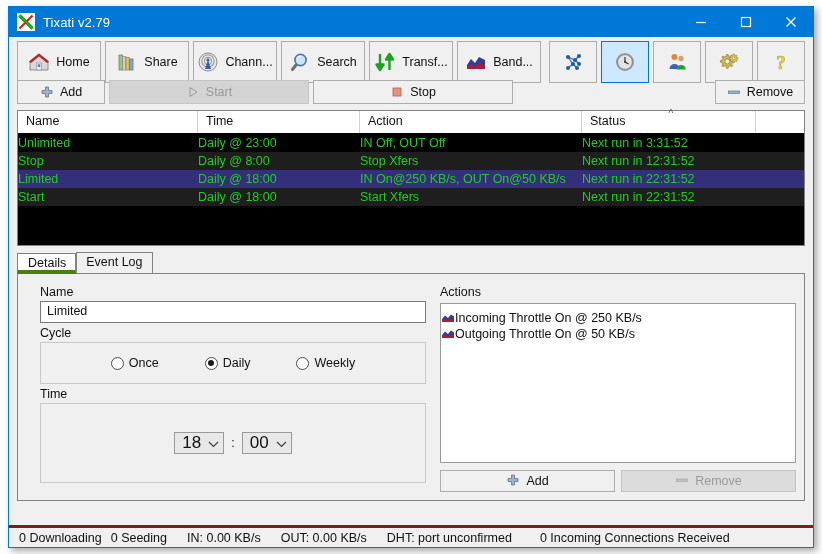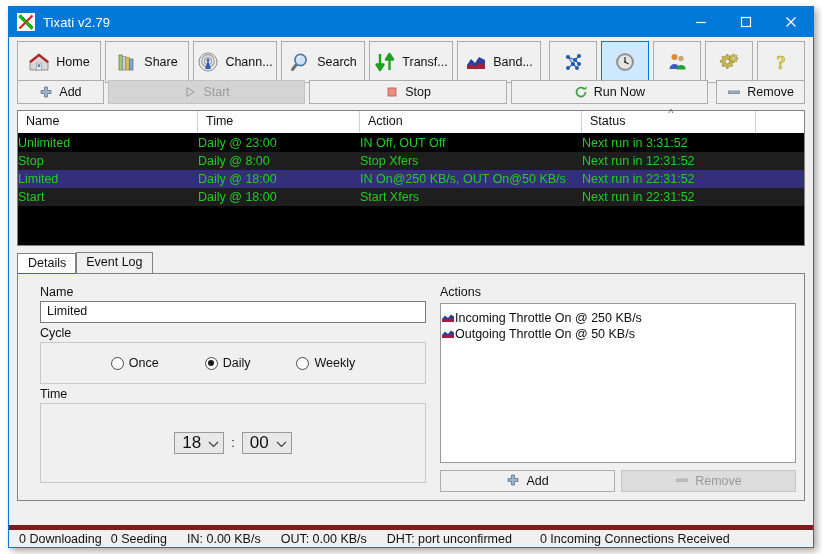--- a/index.html
+++ b/index.html
@@ -59,21 +59,21 @@
   .c0{width:180px;}
   .c1{width:162px;}
   .c2{width:222px;}
   .c3{width:174px;}
   .c4{flex:1;}
 
   
   .tabbar{margin:6px 8px 0 8px;height:21px;display:flex;align-items:flex-end;position:relative;z-index:2;}
   .tab{height:21px;border:1px solid #828282;border-bottom:none;background:#f0f0f0;font-size:12.5px;
        color:#101010;padding:2px 9px 0 9px;box-sizing:border-box;}
-  .tab.active{background:#ffffff;border-bottom:1px solid #4d7c0f;margin-bottom:-1px;position:relative;z-index:3;padding-left:10px;}
+  .tab.active{background:#ffffff;border-bottom:4px solid #4d7c0f;margin-bottom:-1px;position:relative;z-index:3;padding-left:10px;}
 
   
   .panel{margin:0 8px 0 8px;border:1px solid #828282;background:#f0f0f0;height:228px;box-sizing:border-box;
          display:flex;padding:8px 8px 8px 8px;gap:14px;position:relative;}
   .left-col{width:400px;display:flex;flex-direction:column;}
   .right-col{flex:1;display:flex;flex-direction:column;}
 
   .fieldlabel{font-size:12.5px;color:#101010;margin:3px 0 2px 14px;}
   .fieldlabel.nolm{margin-left:0;}
   .textinput{margin:0 0 0 14px;height:22px;border:1px solid #7a7a7a;background:#ffffff;font-size:12.5px;
@@ -94,21 +94,21 @@
   .actlistbox{margin-top:2px;border:1px solid #9a9a9a;background:#ffffff;height:160px;box-sizing:border-box;padding:6px 0 0 0;}
   .actitem{display:flex;align-items:center;gap:0;font-size:12.5px;color:#101010;padding:1px 0 1px 0;}
   .actitem svg{display:block;flex:none;}
   .actbtnrow{margin-top:7px;display:flex;gap:6px;}
   .actbtn{flex:1;height:22px;border:1px solid #adadad;background:#f0f0f0;display:flex;align-items:center;
           justify-content:center;gap:6px;font-size:12.5px;color:#101010;box-sizing:border-box;}
   .actbtn.disabled{background:#dcdcdc;border:1px solid #c4c4c4;color:#9a9a9a;}
 
   
   .statusbar{position:absolute;left:0;bottom:0;height:22px;width:100%;display:flex;align-items:center;
-             border-top:5px solid #7f1d1d;background:#f0f0f0;box-sizing:border-box;}
+             border-top:3px solid #7f1d1d;background:#f0f0f0;box-sizing:border-box;}
   .st-item{font-size:12.5px;color:#101010;white-space:nowrap;}
   .st-0{margin-left:10px;}
   .st-1{margin-left:9px;}
   .st-2{margin-left:20px;}
   .st-3{margin-left:20px;}
   .st-4{margin-left:20px;}
   .st-5{margin-left:28px;}
 </style>
 </head>
 <body>
@@ -307,29 +307,20 @@
         <span>Start</span>
       </div>
       <div class="ar-btn ar-stop">
         <span class="ar-ic">
           <svg width="14" height="14" viewBox="0 0 14 14">
               <rect x="3" y="3" width="8" height="8" fill="#e89080" stroke="#b46050" stroke-width="0.8"></rect>
             </svg>
         </span>
         <span>Stop</span>
       </div>
-      <div class="ar-btn ar-run">
-        <span class="ar-ic">
-          <svg width="14" height="14" viewBox="0 0 14 14">
-            <path d="M11.5 7 a4.5 4.5 0 1 1 -1.4 -3.2" fill="none" stroke="#4a9e4a" stroke-width="1.8"></path>
-            <path d="M12.4 1.2 L12.4 4.6 L9 4.6 Z" fill="#4a9e4a"></path>
-          </svg>
-        </span>
-        <span>Run Now</span>
-      </div>
       <div class="ar-sp"></div>
       <div class="ar-btn ar-remove">
         <span class="ar-ic">
           <svg width="14" height="14" viewBox="0 0 14 14">
               <rect x="1.5" y="6" width="11" height="2.4" fill="#9fb4cc" stroke="#60748c" stroke-width="0.7"></rect>
             </svg>
         </span>
         <span>Remove</span>
       </div>
     </div>

